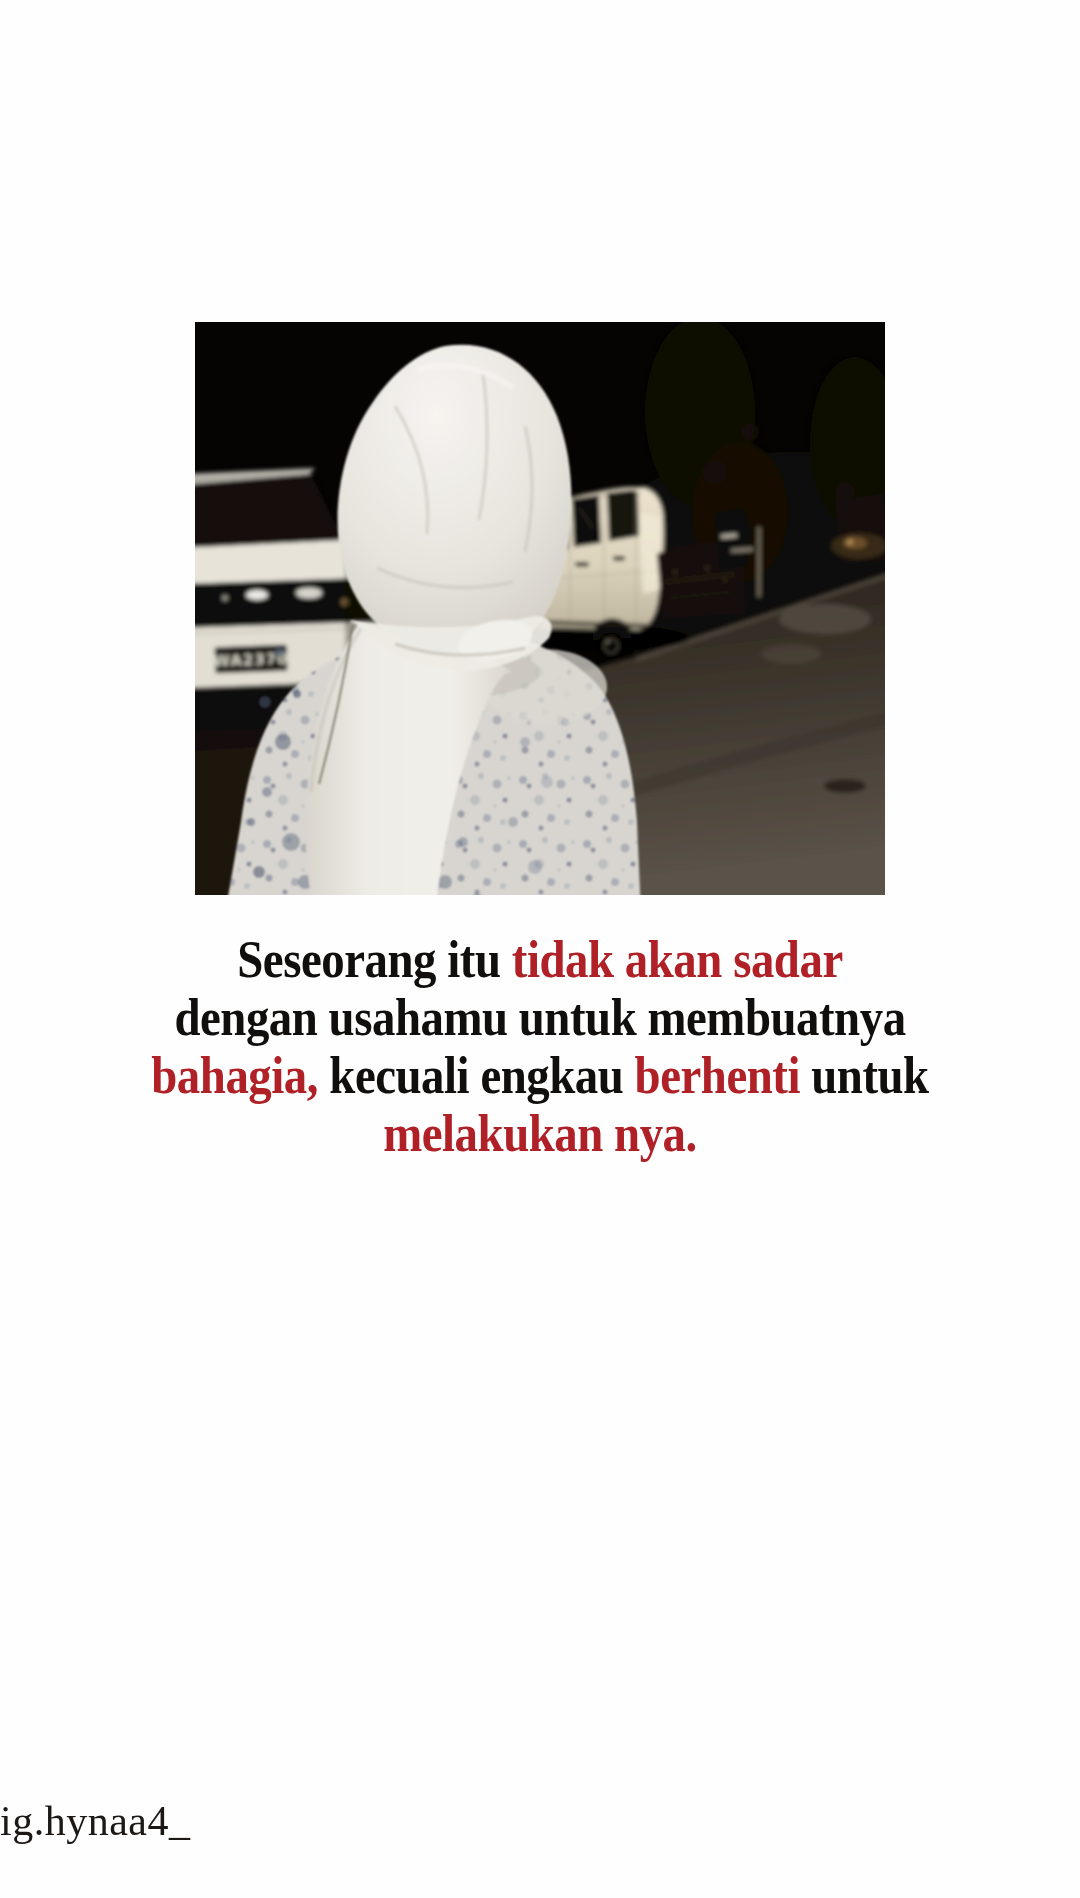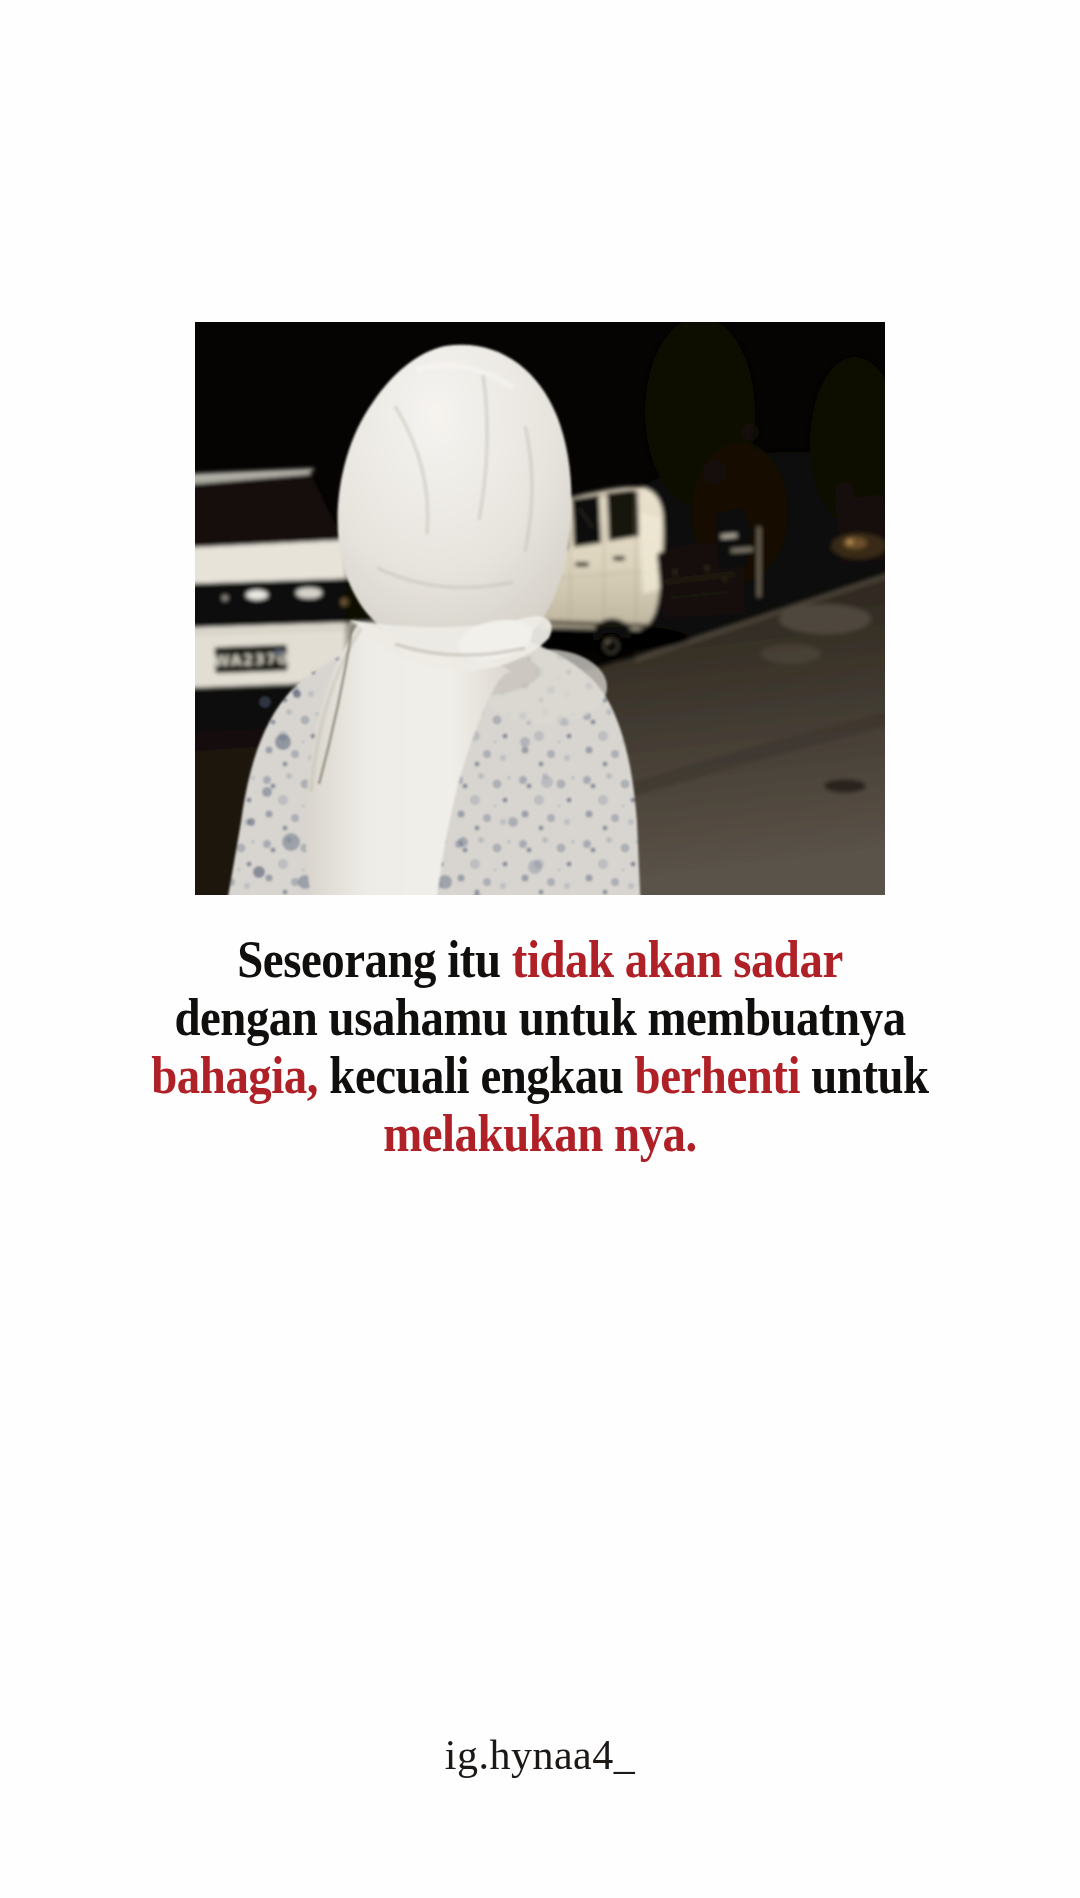--- a/index.html
+++ b/index.html
@@ -5,21 +5,21 @@
   html,body{margin:0;padding:0;}
   body{font-family:"Liberation Serif", serif;}
   .canvas{position:relative;width:1080px;height:1898px;margin:11px auto;overflow:hidden;background:#fefefe;}
   .photo-wrap{position:absolute;left:195px;top:311px;width:690px;height:573px;}
   .photo-wrap svg{display:block;width:690px;height:573px;}
   .quote{position:absolute;left:0;top:920px;width:1080px;text-align:center;
          font-weight:700;font-size:52px;line-height:58px;letter-spacing:-0.5px;
          transform:scaleX(0.9);color:var(--quote-black,#100f0d);}
   .quote .red{color:var(--quote-red,#b02127);}
   .quote-line{white-space:nowrap;}
-  .handle{position:absolute;left:0;top:1720px;width:1080px;text-align:center;
+  .handle{position:absolute;left:0;top:1786px;width:1080px;
           font-size:42px;letter-spacing:0.5px;color:#1b1816;}
 </style>
 </head>
 <body style="background-color: rgb(254, 254, 254);">
 
 <div class="canvas">
 
   <div class="photo-wrap">
     <svg viewBox="0 0 690 573" xmlns="http://www.w3.org/2000/svg">
       <defs>

